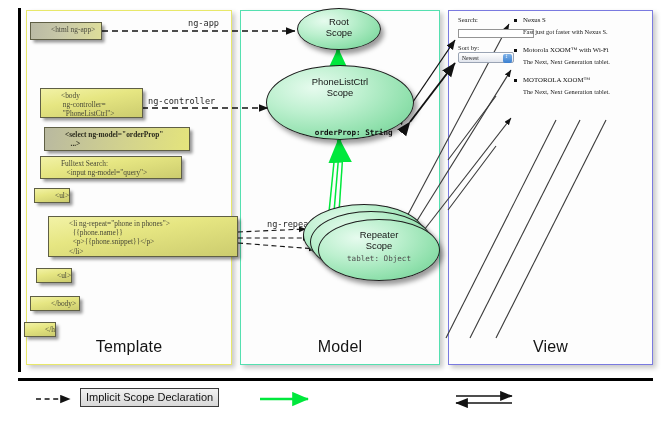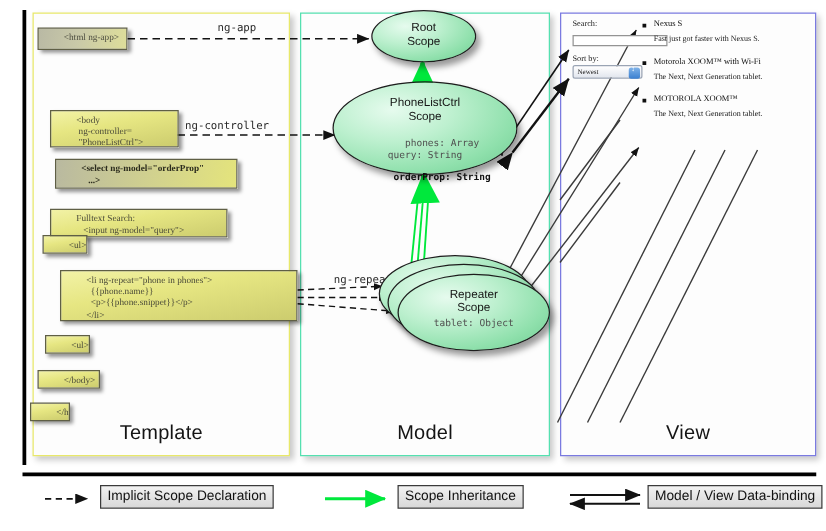--- a/index.html
+++ b/index.html
@@ -271,34 +271,34 @@
     <path d="M410,232 L511,70" stroke="#3a3a3a" stroke-width="1.1" fill="none" marker-end="url(#ah-black-s)"></path>
     <path d="M414,243 L511,118" stroke="#3a3a3a" stroke-width="1.1" fill="none" marker-end="url(#ah-black-s)"></path>
 
     <path d="M446,338 L556,120" stroke="#3a3a3a" stroke-width="1.1" fill="none"></path>
     <path d="M470,338 L580,120" stroke="#3a3a3a" stroke-width="1.1" fill="none"></path>
     <path d="M496,338 L606,120" stroke="#3a3a3a" stroke-width="1.1" fill="none"></path>
     <path d="M448,160 L496,96" stroke="#3a3a3a" stroke-width="1.1" fill="none"></path>
     <path d="M448,210 L496,146" stroke="#3a3a3a" stroke-width="1.1" fill="none"></path>
   </svg>
 
-  <div class="edge-label" style="left:174px; top:18px;text-align:center;">ng-app</div>
+  <div class="edge-label" style="left:188px; top:18px;text-align:center;">ng-app</div>
   <div class="edge-label" style="left:148px; top:96px;">ng-controller</div>
   <div class="edge-label" style="left:245px; top:219px;margin-left:22px;">ng-repeat</div>
 
   <div class="codebox grey" style="left:30px; top:22px; width:72px; height:18px;">&lt;html ng-app&gt;</div>
 
   <div class="codebox" style="left:40px; top:88px; width:103px; height:30px;">&lt;body
  ng-controller=
  "PhoneListCtrl"&gt;</div>
 
   <div class="codebox bold" style="left:44px; top:127px; width:146px; height:24px;">&lt;select ng-model="orderProp"
    ...&gt;</div>
 
-  <div class="codebox" style="left:40px; top:156px; width:142px; height:23px;margin-top:11px;">Fulltext Search:
+  <div class="codebox" style="left:40px; top:156px; width:142px; height:23px;">Fulltext Search:
    &lt;input ng-model="query"&gt;</div>
 
   <div class="codebox" style="left:34px; top:188px; width:36px; height:15px;">&lt;ul&gt;</div>
 
   <div class="codebox" style="left:48px; top:216px; width:190px; height:41px;">&lt;li ng-repeat="phone in phones"&gt;
   {{phone.name}}
   &lt;p&gt;{{phone.snippet}}&lt;/p&gt;
 &lt;/li&gt;</div>
 
   <div class="codebox" style="left:36px; top:268px; width:36px; height:15px;">&lt;ul&gt;</div>
@@ -309,22 +309,21 @@
 
   <div class="ellipse" style="left:297px; top:8px; width:84px; height:42px; padding-top:7px;">
     <div class="ell-title" style="white-space:pre-line;">Root
 Scope</div>
   </div>
 
   <div class="ellipse" style="left:266px; top:65px; width:148px; height:75px; padding-top:10px;">
     <div class="ell-title" style="white-space:pre-line;text-align:center;">PhoneListCtrl
 Scope</div>
     <div class="ell-props">
-      <span style="white-space:pre-line;">phones: Array
-query: String</span><br>
+      <br>
       <span class="strong">orderProp: String</span>
     </div>
   </div>
 
   <div class="ellipse" style="left:303px; top:204px; width:122px; height:62px; z-index:1;"></div>
   <div class="ellipse" style="left:310px; top:211px; width:122px; height:62px; z-index:2;"></div>
   <div class="ellipse" style="left:318px; top:219px; width:122px; height:62px; padding-top:9px; z-index:3;">
     <div class="ell-title" style="white-space:pre-line;">Repeater
 Scope</div>
     <div class="ell-props">tablet: Object</div>
@@ -370,17 +369,15 @@
       <path d="M18,11 L52,11" stroke="#121212" stroke-width="1.4" stroke-dasharray="5,3.6" fill="none" marker-end="url(#lg-black)"></path>
 
       <path d="M242,11 L290,11" stroke="#00e83c" stroke-width="2.4" fill="none" marker-end="url(#lg-green)"></path>
 
       <path d="M438,8 L494,8" stroke="#121212" stroke-width="1.7" fill="none" marker-end="url(#lg-black)"></path>
       <path d="M494,15 L438,15" stroke="#121212" stroke-width="1.7" fill="none" marker-end="url(#lg-black)"></path>
       <path d="M438,15 L494,15" stroke="#121212" stroke-width="0" fill="none"></path>
     </svg>
 
     <div class="legend-box" style="left:62px;">Implicit Scope Declaration</div>
-    <div class="legend-box" style="left:300px;">Scope Inheritance</div>
-    <div class="legend-box" style="left:500px;">Model / View Data-binding</div>
   </div>
 
 </div>
 
 </body></html>

